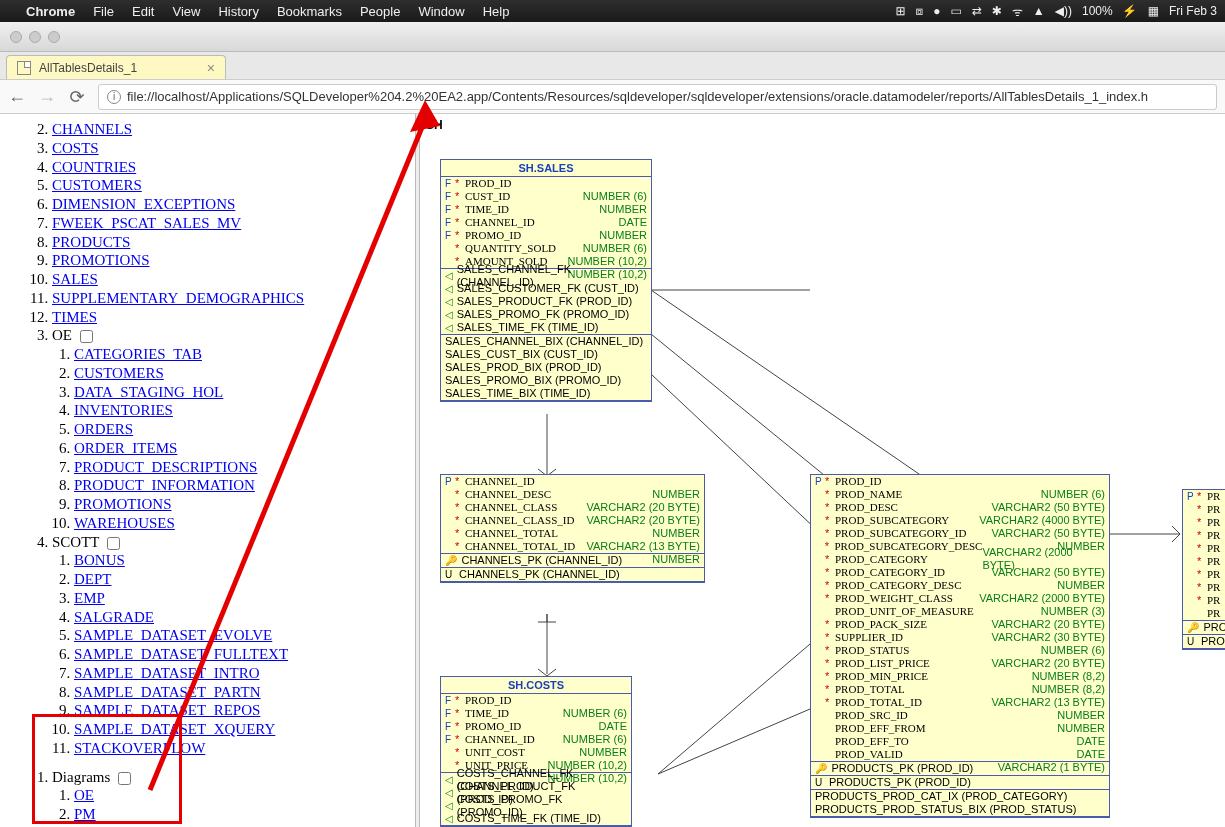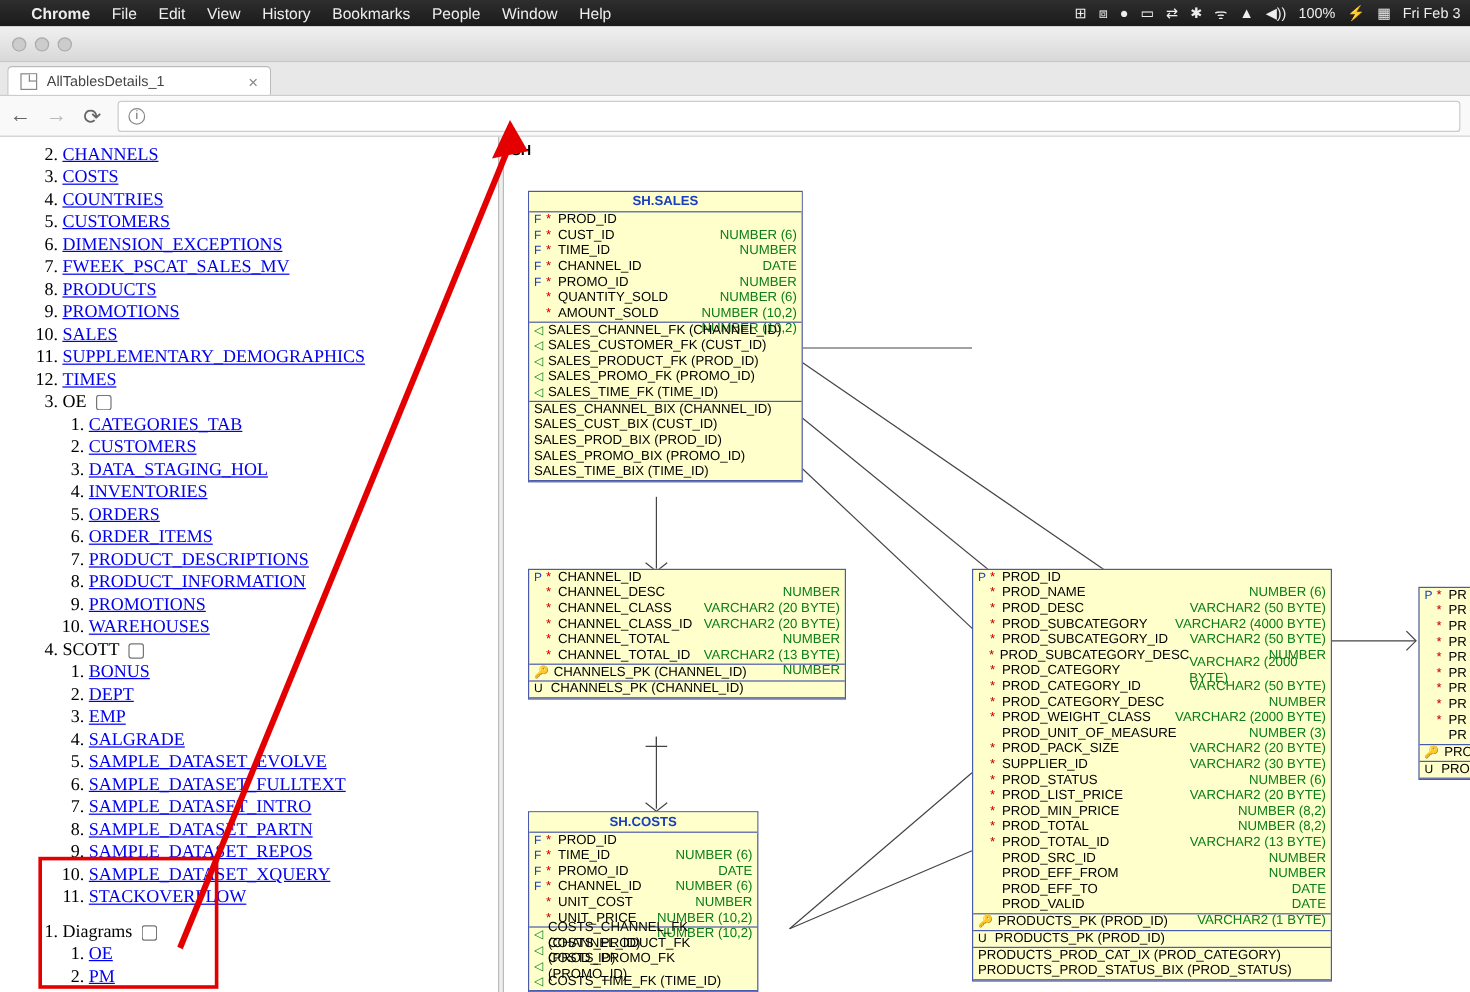--- a/index.html
+++ b/index.html
@@ -12,21 +12,21 @@
 .menubar .spacer { flex: 1; }
 .menubar .right { display: flex; gap: 10px; align-items: center; }
 .menubar .right span { font-size: 12px; }
 
 
 .window-top { background: linear-gradient(#f0f0f0,#d8d8d8); height: 30px; display:flex; align-items:center; padding: 0 10px; gap:8px; border-bottom:1px solid #bbb; }
 .traffic { display:flex; gap:7px; }
 .dot { width:12px; height:12px; border-radius:50%; background:#ccc; border:1px solid #aaa; }
 
 .tabbar { background:#e8e8e8; height:28px; display:flex; align-items:flex-end; padding-left:6px; border-bottom:1px solid #ccc; }
-.tab { background:#ffffff; border:1px solid #bbb; border-bottom:none; border-radius:4px 4px 0 0; height:24px; width:220px; display:flex; align-items:center; padding:0 10px; gap:8px; font-size:12px; color:#444; }
+.tab { background:#fef9c3; border:1px solid #bbb; border-bottom:none; border-radius:4px 4px 0 0; height:24px; width:220px; display:flex; align-items:center; padding:0 10px; gap:8px; font-size:12px; color:#444; }
 .tab .page-icon { width:14px; height:14px; border:1px solid #888; display:inline-block; position:relative; }
 .tab .page-icon::after { content:""; position:absolute; top:0; right:0; width:5px; height:5px; background:#fff; border-left:1px solid #888; border-bottom:1px solid #888; }
 .tab .close { margin-left:auto; color:#888; font-size:14px; }
 
 .addrbar { display:flex; align-items:center; height:34px; padding:0 8px; gap:12px; border-bottom:1px solid #ccc; background:#f9f9f9; }
 .addrbar .nav-icon { color:#666; font-size:18px; width:18px; text-align:center; }
 .urlbox { flex:1; display:flex; align-items:center; border:1px solid #ccc; border-radius:3px; height:26px; padding:0 8px; background:#fff; font-size:13px; color:#333; overflow:hidden; white-space:nowrap; }
 .urlbox .info-icon { border:1px solid #888; border-radius:50%; width:14px; height:14px; display:inline-flex; align-items:center; justify-content:center; font-size:10px; margin-right:6px; color:#666; }
 
 
@@ -44,21 +44,21 @@
 .diagram { flex:1; position:relative; background:#fff; overflow:hidden; }
 .diagram .schema-label { position:absolute; top:4px; left:6px; font-weight:bold; font-size:12px; font-family:Arial,sans-serif; }
 
 
 .entity { position:absolute; background:#feffcb; border:1px solid #4b5aab; font-family: Arial, sans-serif; font-size:11px; }
 .entity .ename { background:#feffcb; color:#1a3fbf; text-align:center; font-weight:600; border-bottom:1px solid #4b5aab; padding:2px 4px; font-size:11px; }
 .entity .sec { border-bottom:1px solid #4b5aab; }
 .entity .row { display:flex; align-items:center; padding:0 4px; height:13px; line-height:13px; }
 .entity .marker { width:10px; color:#1a3fbf; font-size:10px; }
 .entity .star { color:#cc0000; width:10px; font-size:11px; }
-.entity .col { color:#000; flex:0 0 auto; }
+.entity .col { color:#000; flex:0 0 auto;font-family:Liberation Serif, serif; }
 .entity .type { color:#0a7d18; margin-left:auto;margin-top:25px; }
 .entity .idx-row { padding:0 4px; height:13px; line-height:13px; color:#000; display:flex; align-items:center; gap:4px; }
 .entity .idx-row .fk { color:#0a7d18; font-size:10px; }
 .entity .idx-row .pk { color:#b08400; font-size:10px; }
 .entity .idx-row .uk { color:#000; font-size:10px; width:10px; }
 
 
 .redbox { position:absolute; border:3px solid #e40000; }
 .redarrow { position:absolute; }
 .redarrow line { stroke:#e40000; stroke-width:5; }
@@ -115,20 +115,21 @@
     <span class="close">×</span>
   </div>
 </div>
 
 <div class="addrbar">
   <span class="nav-icon">←</span>
   <span class="nav-icon" style="color:#bbb">→</span>
   <span class="nav-icon">⟳</span>
   <div class="urlbox">
     <span class="info-icon">i</span>
+    <span>file://localhost/Applications/SQLDeveloper%204.2%20EA2.app/Contents/Resources/sqldeveloper/sqldeveloper/extensions/oracle.datamodeler/reports/AllTablesDetails_1_index.h</span>
   </div>
 </div>
 
 <div class="content">
   <div class="sidebar">
     <ol start="2" id="sh-list">
         <li><a href="#">CHANNELS</a></li>
         <li><a href="#">COSTS</a></li>
         <li><a href="#">COUNTRIES</a></li>
         <li><a href="#">CUSTOMERS</a></li>
@@ -199,21 +200,21 @@
       <path d="M118 508 L136 508 M127 508 L127 500"></path>
       <line x1="231" y1="176" x2="550" y2="395"></line>
       <line x1="231" y1="220" x2="550" y2="480"></line>
       <line x1="231" y1="260" x2="550" y2="560"></line>
       <line x1="238" y1="660" x2="390" y2="530"></line>
       <line x1="238" y1="660" x2="390" y2="595"></line>
       <line x1="690" y1="420" x2="760" y2="420"></line>
       <path d="M752 412 L760 420 L752 428"></path>
     </svg>
 
-    <div class="entity" id="ent-sales" style="left:20px; top:45px; width:229px;">
+    <div class="entity" id="ent-sales" style="left:20px; top:45px; width:212px;">
         <div class="ename">SH.SALES</div>
         <div class="sec">
           <div class="row">
             <span class="marker">F</span>
             <span class="star">*</span>
             <span class="col">PROD_ID</span>
             <span class="type">NUMBER (6)</span>
           </div>
           <div class="row">
             <span class="marker">F</span>

